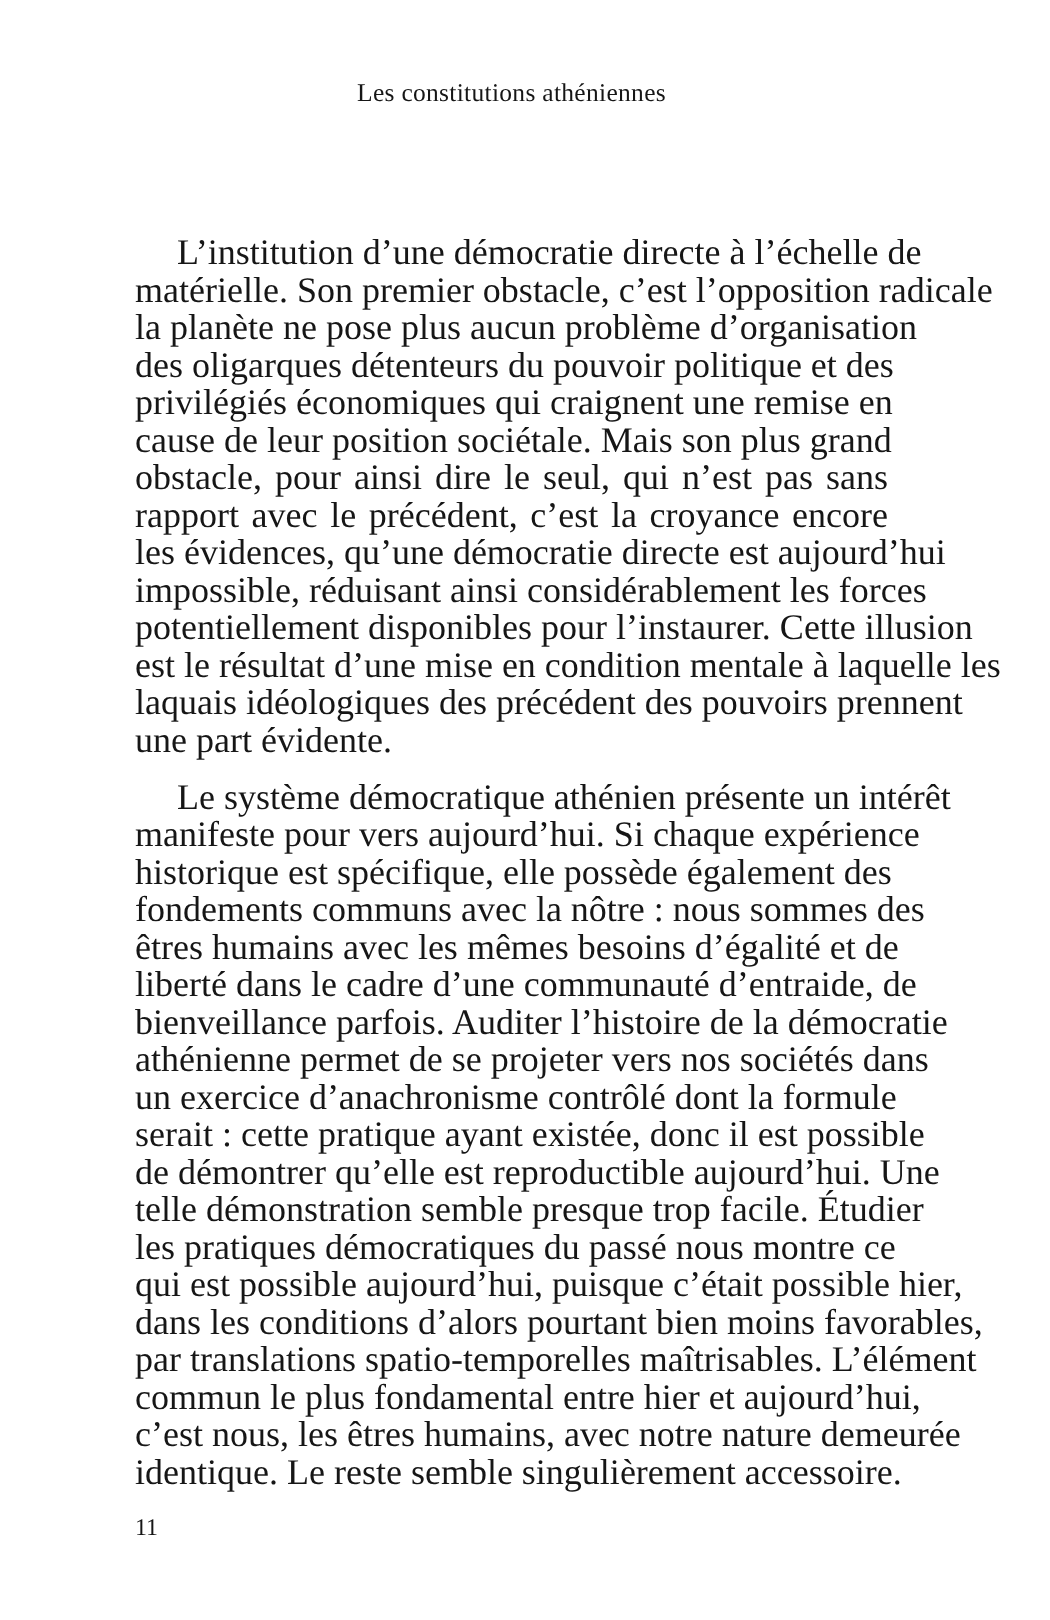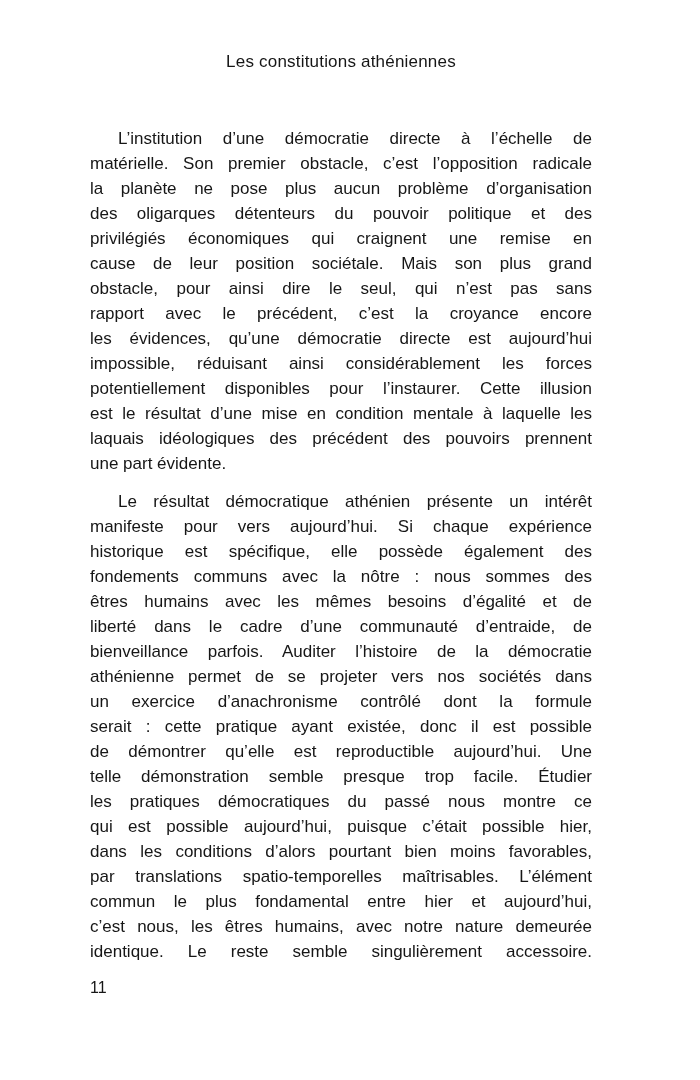--- a/index.html
+++ b/index.html
@@ -8,32 +8,32 @@
     background: #ffffff;
   }
   .page {
     position: relative;
     width: 700px;
     height: 1080px;
     box-sizing: border-box;
     padding: 52px 108px 0 90px;
     background: #ffffff;
     color: #161616;
-    font-family: Liberation Sans, sans-serif;
+    font-family: Liberation Serif, serif;
     overflow: hidden;
   }
   .running-head {
     text-align: center;
     font-size: 17px;
     line-height: 20px;
     letter-spacing: 0.2px;
   }
   .body-text {
-    margin-top: 54px;
-    font-size: 17px;
+    margin-top: 85px;
+    font-size: 24px;
     line-height: 25px;
   }
   .para + .para {
     margin-top: 13px;
   }
   .line {
     text-align: justify;
     text-align-last: justify;
     white-space: nowrap;
   }
@@ -67,21 +67,21 @@
         <div class="line">obstacle, pour ainsi dire le seul, qui n’est pas sans</div>
         <div class="line">rapport avec le précédent, c’est la croyance encore</div>
         <div class="line">les évidences, qu’une démocratie directe est aujourd’hui</div>
         <div class="line">impossible, réduisant ainsi considérablement les forces</div>
         <div class="line">potentiellement disponibles pour l’instaurer. Cette illusion</div>
         <div class="line">est le résultat d’une mise en condition mentale à laquelle les</div>
         <div class="line">laquais idéologiques des précédent des pouvoirs prennent</div>
         <div class="line short-last">une part évidente.</div>
       </div>
       <div class="para">
-        <div class="line first">Le résultat démocratique athénien présente un intérêt</div>
+        <div class="line first">Le système démocratique athénien présente un intérêt</div>
         <div class="line">manifeste pour vers aujourd’hui. Si chaque expérience</div>
         <div class="line">historique est spécifique, elle possède également des</div>
         <div class="line">fondements communs avec la nôtre : nous sommes des</div>
         <div class="line">êtres humains avec les mêmes besoins d’égalité et de</div>
         <div class="line">liberté dans le cadre d’une communauté d’entraide, de</div>
         <div class="line">bienveillance parfois. Auditer l’histoire de la démocratie</div>
         <div class="line">athénienne permet de se projeter vers nos sociétés dans</div>
         <div class="line">un exercice d’anachronisme contrôlé dont la formule</div>
         <div class="line">serait : cette pratique ayant existée, donc il est possible</div>
         <div class="line">de démontrer qu’elle est reproductible aujourd’hui. Une</div>

